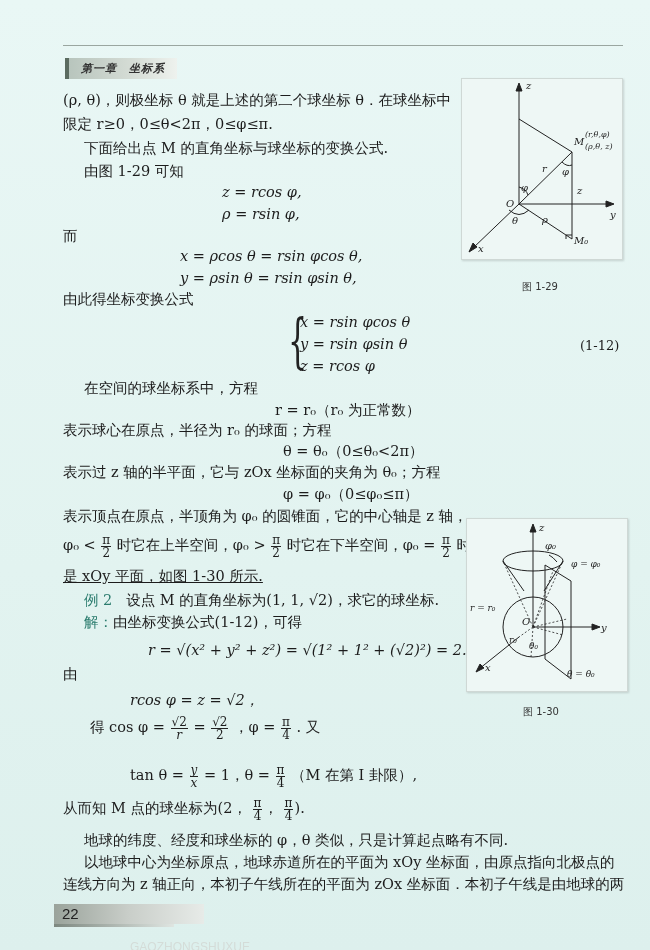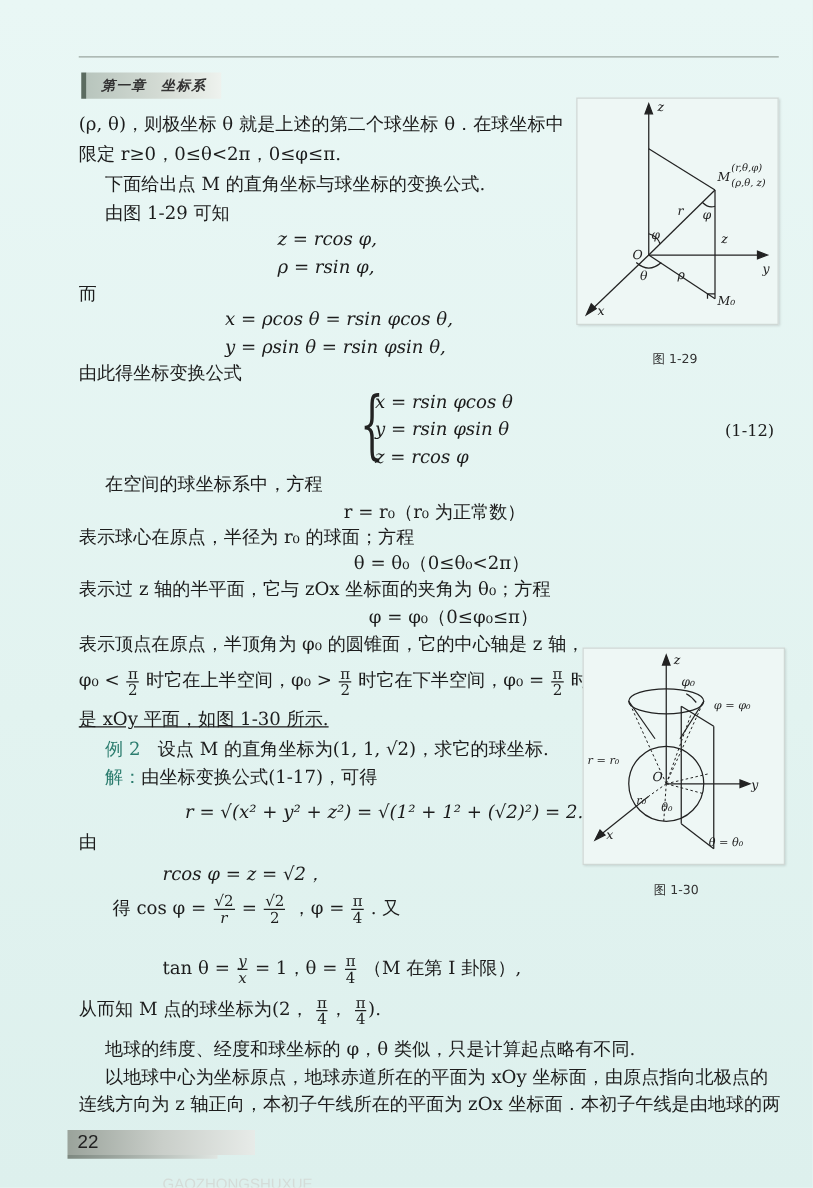--- a/index.html
+++ b/index.html
@@ -72,40 +72,40 @@
     <div class="line m" style="left:12px; top:24px;">y = rsin φsin θ</div>
     <div class="line m" style="left:12px; top:46px;">z = rcos φ</div>
   </div>
   <div class="eqlabel">(1-12)</div>
 
   <div class="line ind" style="top:378px;">在空间的球坐标系中，方程</div>
   <div class="line" style="left:275px; top:400px;">r = r₀（r₀ 为正常数）</div>
   <div class="line lft" style="top:420px;">表示球心在原点，半径为 r₀ 的球面；方程</div>
   <div class="line" style="left:283px; top:441px;">θ = θ₀（0≤θ₀&lt;2π）</div>
   <div class="line lft" style="top:462px;">表示过 z 轴的半平面，它与 zOx 坐标面的夹角为 θ₀；方程</div>
-  <div class="line" style="left:295px; top:484px;">φ = φ₀（0≤φ₀≤π）</div>
+  <div class="line" style="left:283px; top:484px;">φ = φ₀（0≤φ₀≤π）</div>
   <div class="line lft" style="top:506px;">表示顶点在原点，半顶角为 φ₀ 的圆锥面，它的中心轴是 z 轴，</div>
 
   <div class="line lft" style="top:530px; line-height:30px;">
     <span>φ₀ &lt;</span>
     <span class="frac"><span class="num">π</span><span>2</span></span>
     <span>时它在上半空间，φ₀ &gt;</span>
     <span class="frac"><span class="num">π</span><span>2</span></span>
     <span>时它在下半空间，φ₀ =</span>
     <span class="frac"><span class="num">π</span><span>2</span></span>
     <span>时它</span>
   </div>
   <div class="line lft" style="top:566px;text-decoration:underline;">是 xOy 平面，如图 1-30 所示.</div>
 
   <div class="line ind" style="top:590px;">
     <span style="color:#2b7c6e;">例 2</span>&nbsp;&nbsp;
     <span>设点 M 的直角坐标为(1, 1, √2)，求它的球坐标.</span>
   </div>
   <div class="line ind" style="top:612px;">
-    <span style="color:#2b7c6e;">解：</span><span>由坐标变换公式(1-17)，可得</span>
+    <span style="color:#2b7c6e;">解：</span><span>由坐标变换公式(1-12)，可得</span>
   </div>
   <div class="line m" style="left:148px; top:640px;">r = √(x² + y² + z²) = √(1² + 1² + (√2)²) = 2.</div>
   <div class="line lft" style="top:664px;">由</div>
   <div class="line m" style="left:130px; top:690px;">rcos φ = z = √2，</div>
 
   <div class="line lft" style="top:712px; line-height:30px;margin-left:27px;">
     <span>得 cos φ =</span>
     <span class="frac"><span class="num">√2</span><span class="m">r</span></span>
     <span>=</span>
     <span class="frac"><span class="num">√2</span><span>2</span></span>

